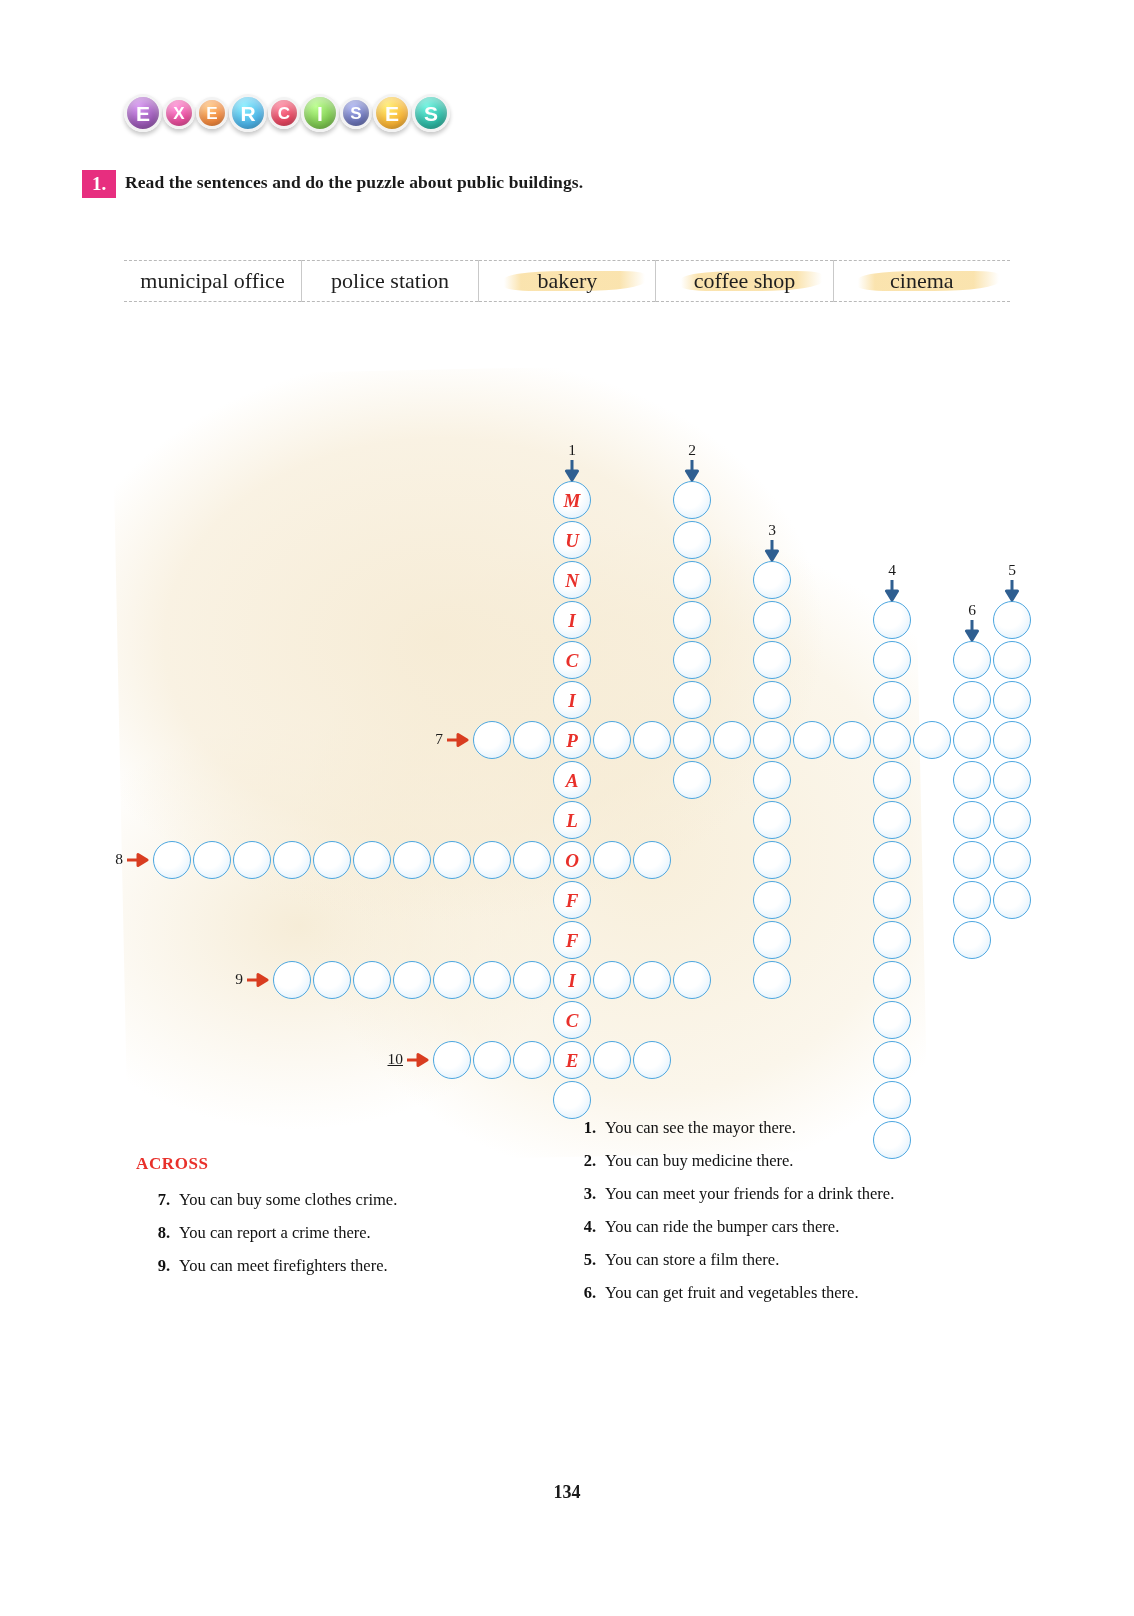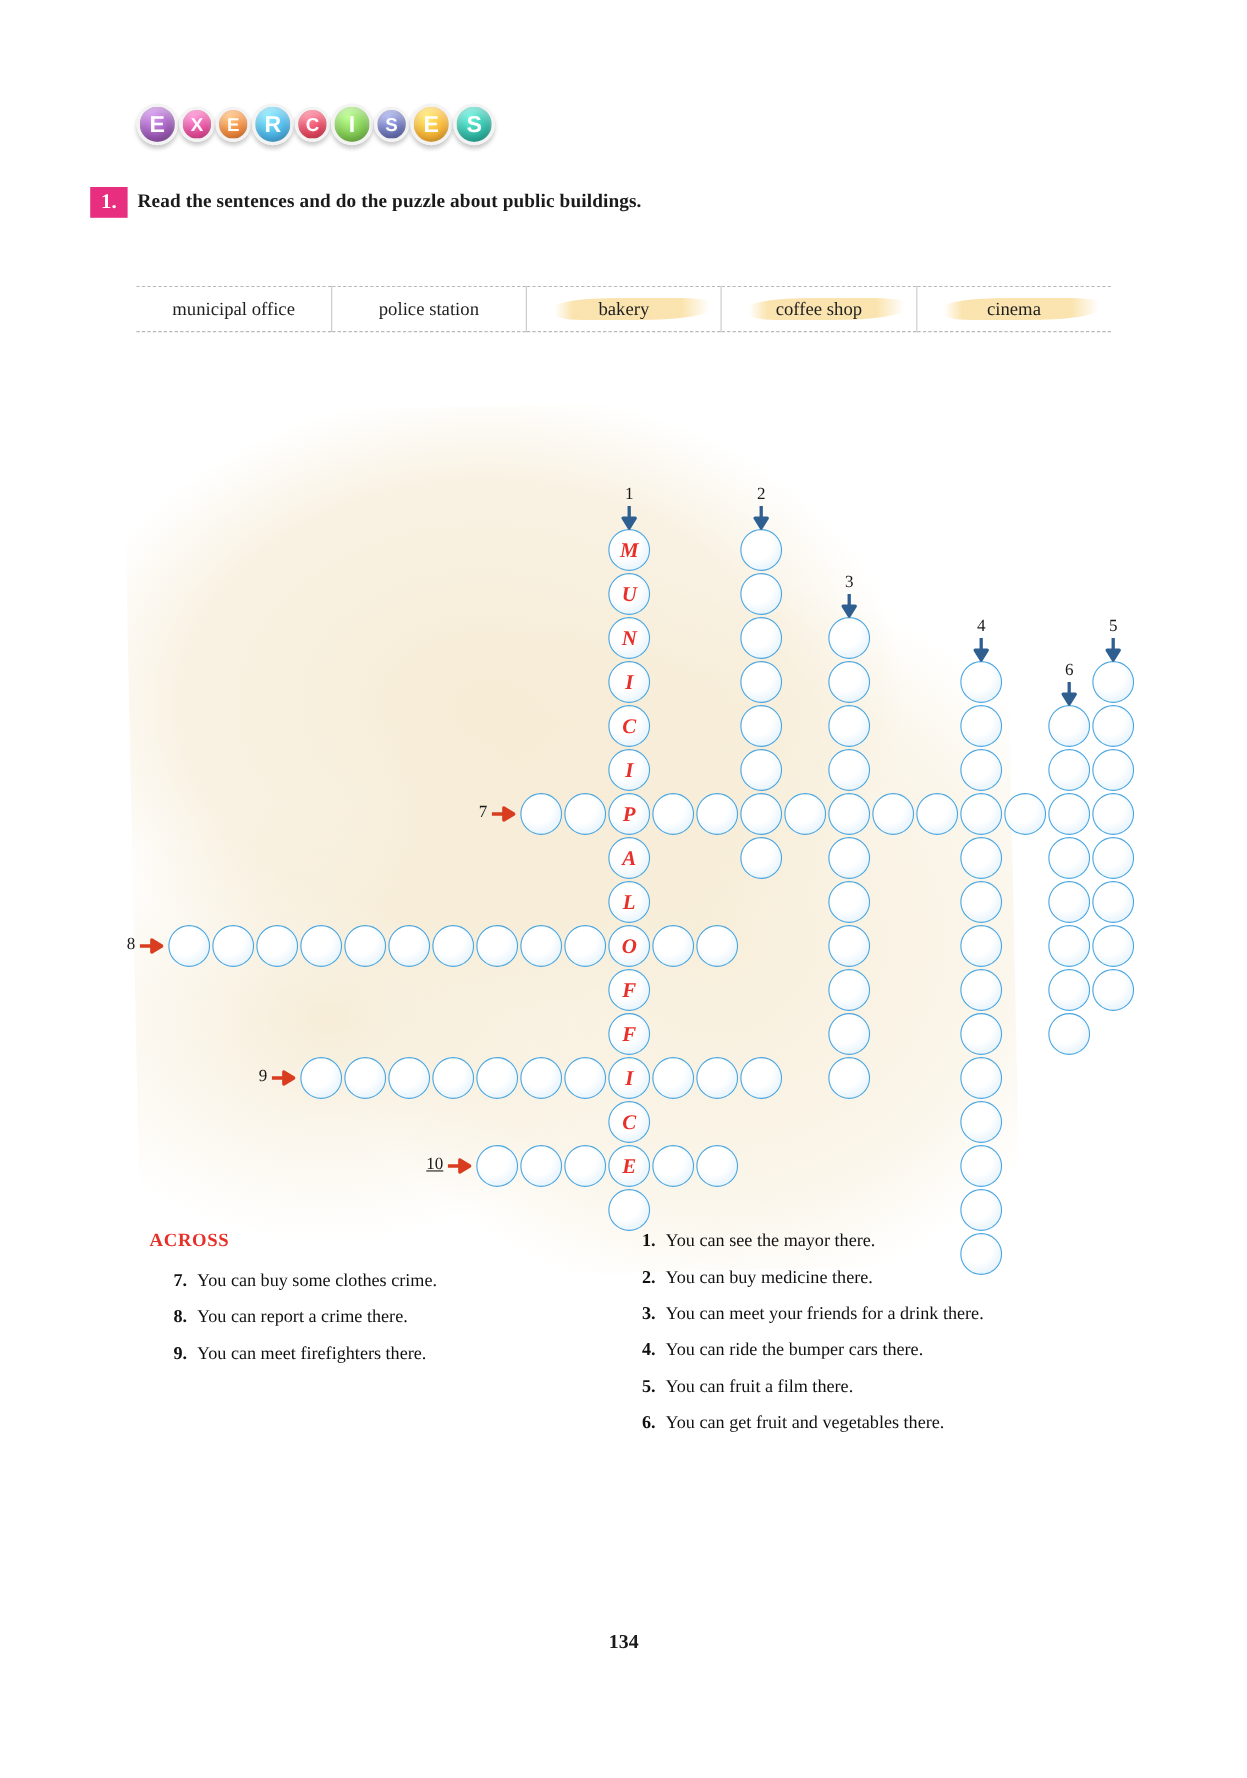--- a/index.html
+++ b/index.html
@@ -45,21 +45,21 @@
 
   
   #wordbank {
     position:absolute; left:124px; top:260px;
     width:886px;
     border-collapse:collapse;
   }
   #wordbank td {
     width:177px; height:38px;
     text-align:center; vertical-align:middle;
-    font-family:"Liberation Serif", serif; font-size:17px; color:#1f1f1f;
+    font-family:"Liberation Serif", serif; font-size:22px; color:#1f1f1f;
     border-top:1px dashed #b9b9b9;
     border-bottom:1px dashed #b9b9b9;
     border-left:1px solid #c9c9c9;
     border-right:1px solid #c9c9c9;
     position:relative;
   }
   #wordbank td:first-child { border-left:none; }
   #wordbank td:last-child { border-right:none; }
   #wordbank td .wtext { position:relative; z-index:2; }
   #wordbank td.hl::before {
@@ -120,21 +120,21 @@
 
   
   #clues { position:absolute; left:0; top:1118px; width:1134px; }
   .clue-col { position:absolute; top:0; }
   #across-col { left:136px; width:430px; }
   #down-col  { left:562px; width:470px; }
   .clue-head {
     font-family:"Liberation Serif", serif; font-weight:bold;
     font-size:17px; letter-spacing:0.6px; margin-bottom:16px;
   }
-  #across-head { color:#e8302a; }
+  #across-head { color:#e8302a;margin-top:36px; }
   #down-head  { color:#2b5fa8; }
   .clue-row { display:flex; margin-bottom:13px; }
   .clue-n {
     width:34px; flex:0 0 34px; text-align:right; padding-right:9px;
     font-family:"Liberation Serif", serif; font-weight:bold; font-size:16.5px; color:#111;
   }
   .clue-t {
     font-family:"Liberation Serif", serif; font-size:16.5px; color:#111;
   }
 
@@ -398,21 +398,21 @@
         <div class="clue-row">
           <div class="clue-n">3.</div>
           <div class="clue-t">You can meet your friends for a drink there.</div>
         </div>
         <div class="clue-row">
           <div class="clue-n">4.</div>
           <div class="clue-t">You can ride the bumper cars there.</div>
         </div>
         <div class="clue-row">
           <div class="clue-n">5.</div>
-          <div class="clue-t">You can fruit a film there.</div>
+          <div class="clue-t">You can store a film there.</div>
         </div>
         <div class="clue-row">
           <div class="clue-n">6.</div>
           <div class="clue-t">You can get fruit and vegetables there.</div>
         </div>
       </div>
   </div>
 </div>
 
 <div id="page-number">134</div>

